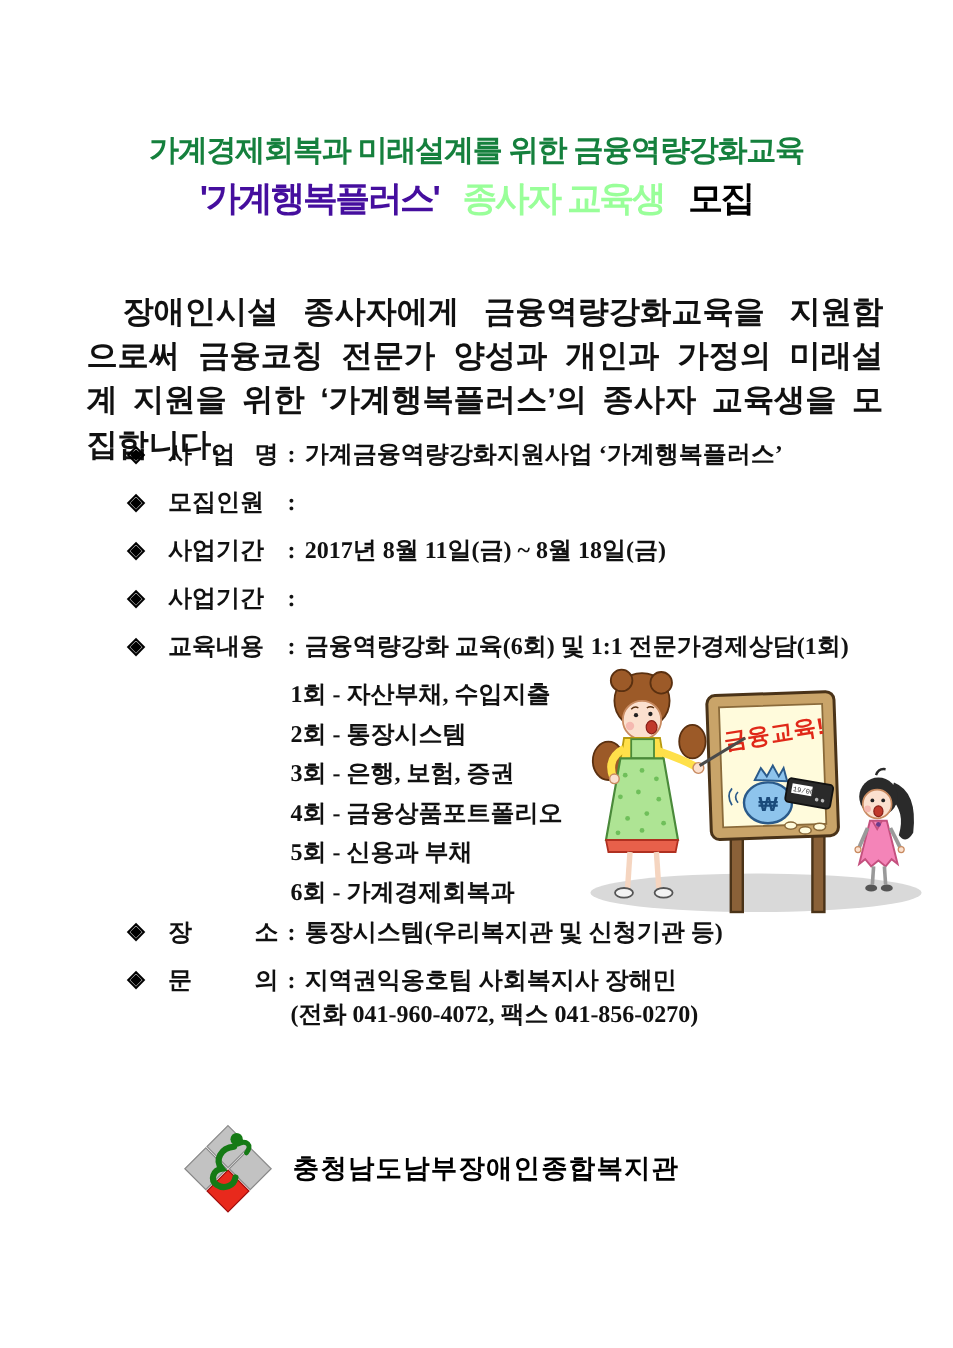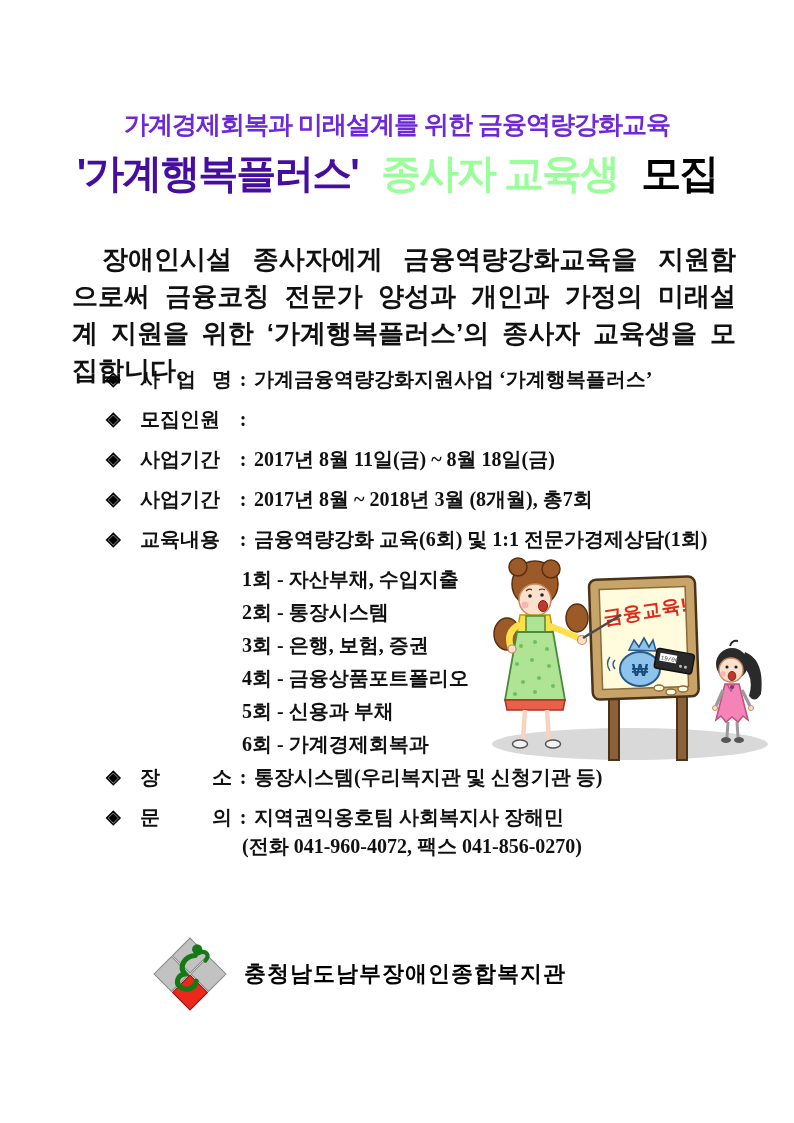--- a/index.html
+++ b/index.html
@@ -5,25 +5,25 @@
   * { margin:0; padding:0; box-sizing:border-box; }
   html,body { background:#ffffff; }
   body { font-family:"Liberation Sans", sans-serif; }
   .page {
     position:relative; width:794px; height:1123px;
     background:#ffffff; overflow:hidden; margin:0 auto;
   }
   .title1 {
     position:absolute; top:108px; left:0; width:100%;
     text-align:center; font-size:25px; font-weight:900;
-    letter-spacing:-1px; color:#6d28d9;
+    letter-spacing:-1px; color:#15803d;
   }
   .title2 {
     position:absolute; top:146px; left:0; width:100%;
-    text-align:center; font-size:40px; font-weight:900;
+    text-align:center; font-size:29px; font-weight:900;
     letter-spacing:-2px; color:#000; white-space:nowrap;
   }
   .title2 .seg { display:inline-block; }
   .title2 .seg-mid { margin:0 14px; }
   .intro {
     position:absolute; top:241px; left:72px; width:664px;
     font-size:26px; line-height:37px; font-weight:600;
     text-align:justify; text-indent:30px; color:#111;
     word-spacing:5px;
   }
@@ -87,21 +87,20 @@
       <span class="d-bullet">◈</span>
       <span class="d-label">사업기간</span>
       <span class="d-colon">:</span>
       <span class="d-value">2017년 8월 11일(금) ~ 8월 18일(금)</span>
     </div>
 
     <div class="d-row">
       <span class="d-bullet">◈</span>
       <span class="d-label">사업기간</span>
       <span class="d-colon">:</span>
-      <span class="d-value">2017년 8월 ~ 2018년 3월 (8개월), 총7회</span>
     </div>
 
     <div class="d-row">
       <span class="d-bullet">◈</span>
       <span class="d-label">교육내용</span>
       <span class="d-colon">:</span>
       <span class="d-value">금융역량강화 교육(6회) 및 1:1 전문가경제상담(1회)</span>
     </div>
 
     <div class="d-sub">1회 - 자산부채, 수입지출</div>

